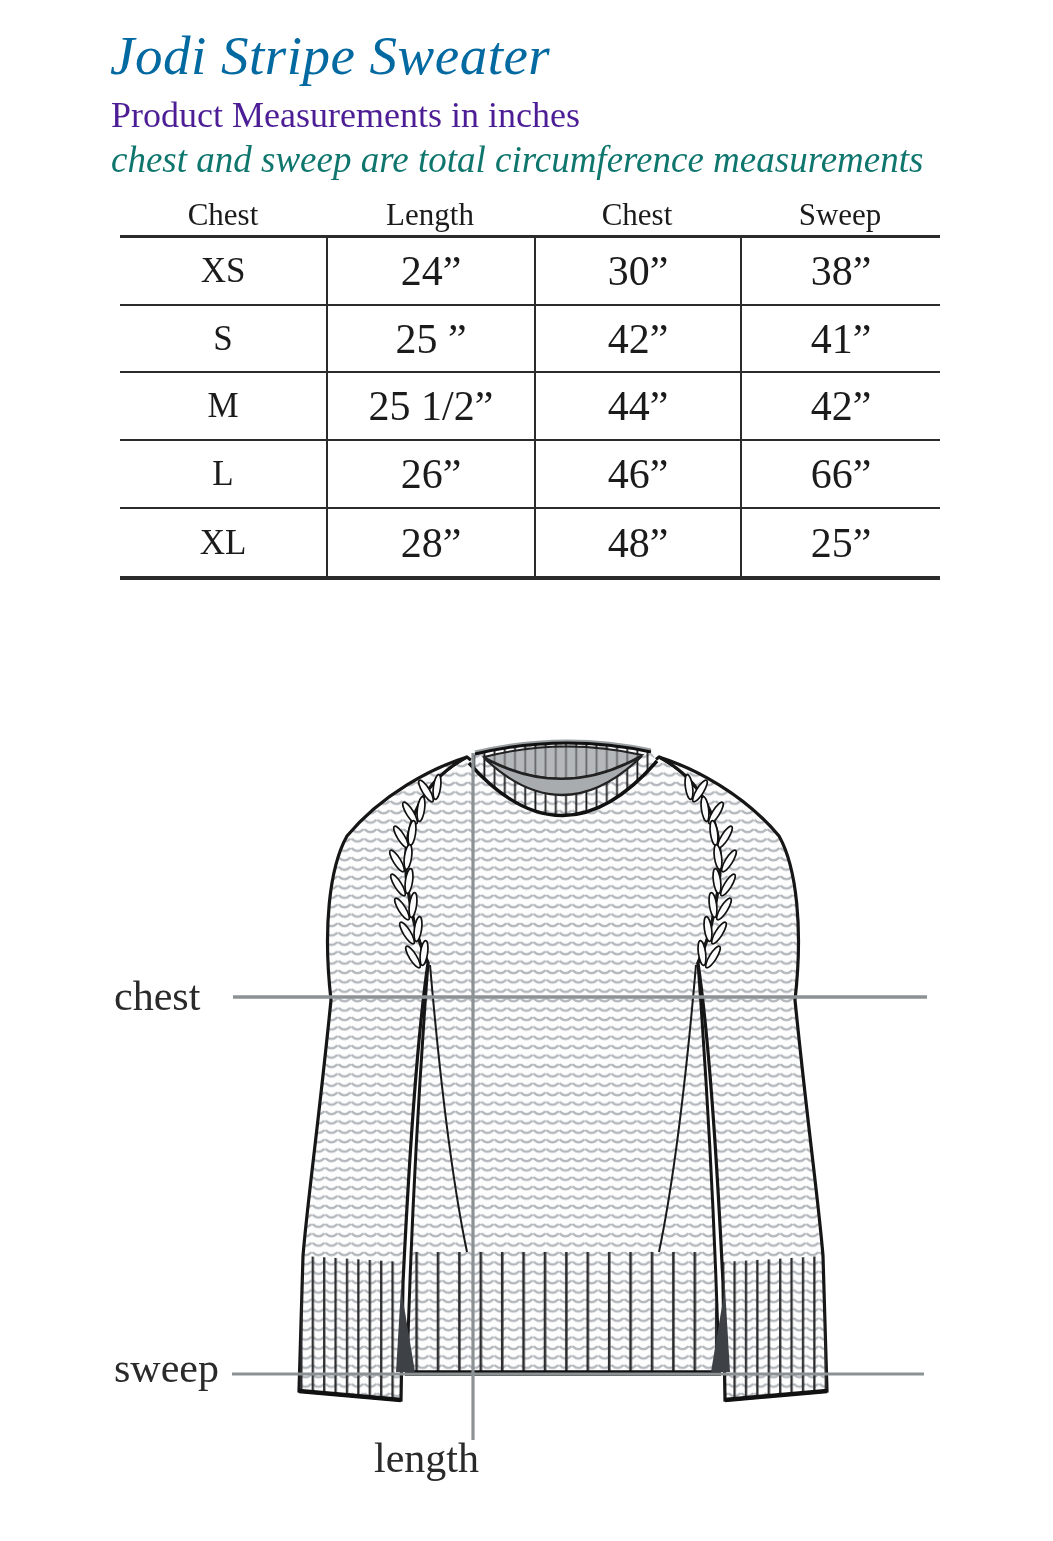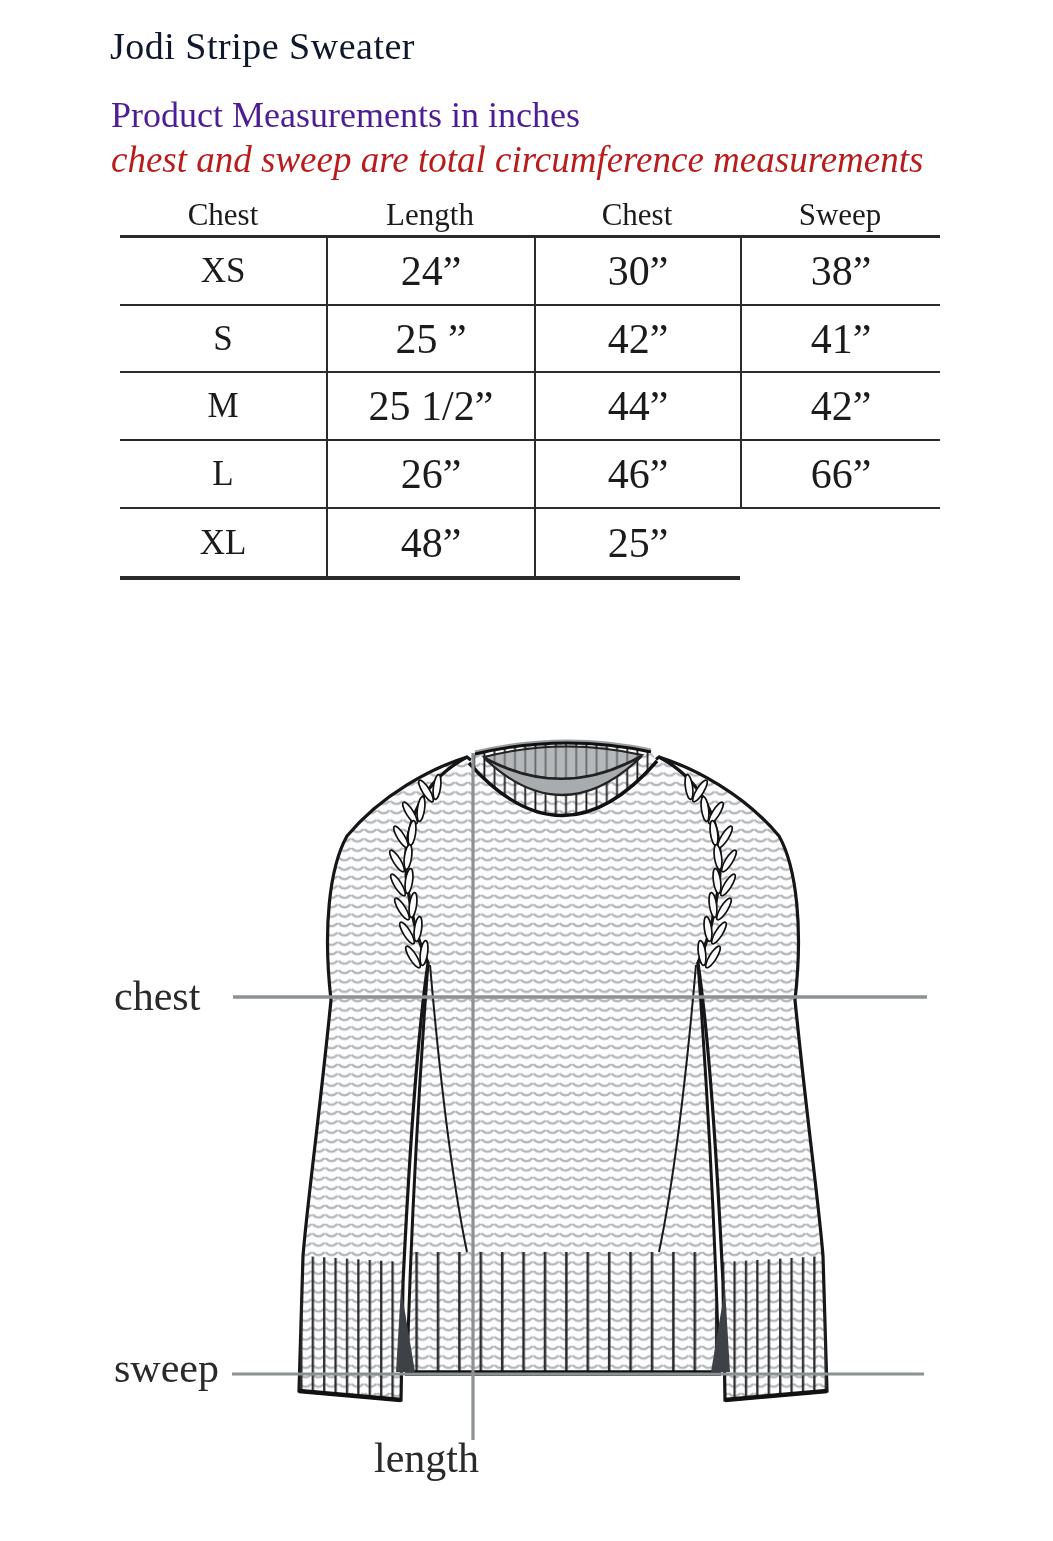--- a/index.html
+++ b/index.html
@@ -6,30 +6,31 @@
   .page{
     position:relative;
     width:1053px;height:1541px;
     background:#ffffff;
     font-family:"Liberation Serif", serif;
     color:#1c1c1c;
     overflow:hidden;
   }
   .page-title{
     position:absolute;left:110px;top:26px;
-    font-size:38px;line-height:1.1;color:#0f172a;
+    font-size:55px;line-height:1.1;color:#0369a1;
     letter-spacing:0.5px;
+    font-style:italic;
   }
   .subtitle{
     position:absolute;left:111px;top:94px;
     font-size:36px;color:#4c1d95;
   }
   .note{
     position:absolute;left:111px;top:138px;
-    font-size:37px;font-style:italic;color:#b91c1c;
+    font-size:37px;font-style:italic;color:#0f766e;
   }
   
   .size-table{
     position:absolute;left:120px;top:195px;width:820px;
     display:grid;
     grid-template-columns:206px 208px 206px 200px;
     grid-template-rows:43px 68px 67px 68px 68px 71px;
   }
   .cell{
     display:flex;align-items:center;justify-content:center;
@@ -79,20 +80,21 @@
       <div class="cell vline rsep">41”</div>
       <div class="cell size rsep">M</div>
       <div class="cell vline rsep">25 1/2”</div>
       <div class="cell vline rsep">44”</div>
       <div class="cell vline rsep">42”</div>
       <div class="cell size rsep">L</div>
       <div class="cell vline rsep">26”</div>
       <div class="cell vline rsep">46”</div>
       <div class="cell vline rsep">66”</div>
       <div class="cell size last">XL</div>
+      <div class="cell vline last">28”</div>
       <div class="cell vline last">48”</div>
       <div class="cell vline last">25”</div>
   </div>
 
   <svg class="diagram" width="1053" height="1541" viewBox="0 0 1053 1541">
     <defs>
       <pattern id="knit" width="13" height="9.4" patternUnits="userSpaceOnUse">
         <rect width="13" height="9.4" fill="#fdfdfe"></rect>
         <path d="M1.2,2.6 Q6.5,7.4 11.8,2.6" fill="none" stroke="#b4b8bd" stroke-width="2.3" stroke-linecap="round"></path>
       </pattern>

